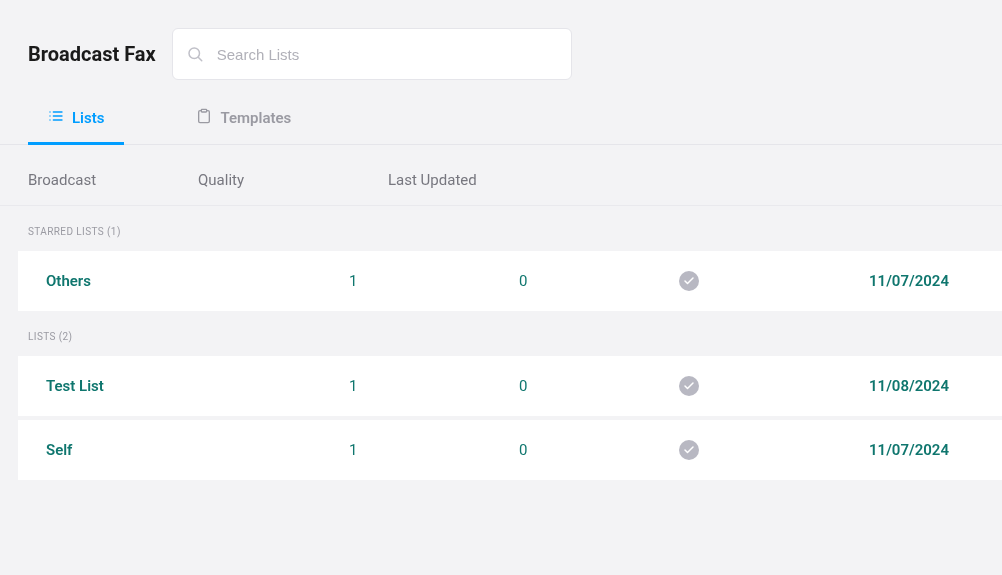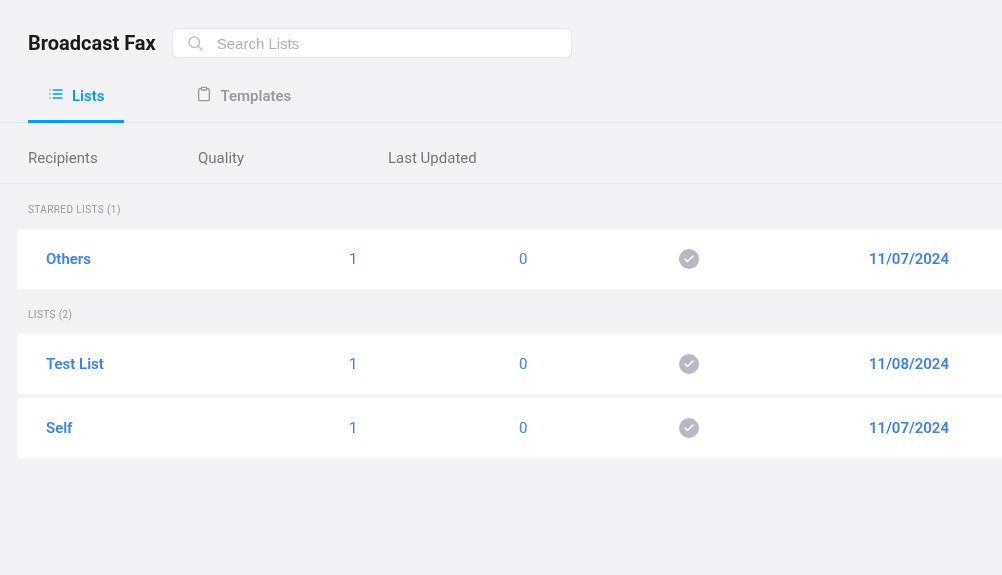--- a/index.html
+++ b/index.html
@@ -23,21 +23,21 @@
       font-size: 20px;
       font-weight: 700;
       color: #1a1a1a;
     }
     .search-wrap {
       position: relative;
       width: 400px;
     }
     .search-input {
       width: 100%;
-      height: 30px;
+      height: 52px;
       border: 1px solid #e5e5ea;
       border-radius: 6px;
       background: #ffffff;
       padding: 0 14px 0 44px;
       font-size: 15px;
       color: #333;
       outline: none;
     }
     .search-input::placeholder { color: #b0b0b8; }
     .search-icon-wrap {
@@ -90,21 +90,21 @@
       color: #9a9aa2;
       text-transform: uppercase;
     }
     .row {
       display: flex;
       align-items: center;
       background: #ffffff;
       padding: 20px 28px;
       margin: 4px 0 0 18px;
       font-size: 15px;
-      color: #3b82f6;
+      color: #0f766e;
       font-weight: 600;
       cursor: pointer;
     }
     .row .cell-name { flex: 0 0 303px; padding-left: 0; }
     .row .cell-recip { flex: 0 0 170px; font-weight: 400; }
     .row .cell-opted { flex: 0 0 160px; font-weight: 400; }
     .row .cell-quality { flex: 0 0 190px; display:flex; align-items:center; }
     .row .cell-updated { flex: 1; font-weight: 600; }
     .quality-dot {
       width: 20px;
@@ -153,21 +153,21 @@
         <svg width="16" height="16" viewBox="0 0 24 24" fill="none" stroke="#9a9aa2" stroke-width="2" stroke-linecap="round" stroke-linejoin="round">
             <path d="M16 4h2a2 2 0 0 1 2 2v14a2 2 0 0 1-2 2H6a2 2 0 0 1-2-2V6a2 2 0 0 1 2-2h2"></path>
             <rect x="8" y="2" width="8" height="4" rx="1" ry="1"></rect>
           </svg>
       </span>
       <span>Templates</span>
     </div>
   </div>
 
   <div class="col-headers">
-    <div class="col-recip">Recipients</div>
+    <div class="col-recip">Broadcast</div>
     <div class="col-quality">Quality</div>
     <div class="col-updated">Last Updated</div>
   </div>
 
   <div class="section-label">STARRED LISTS (1)</div>
 
   <div class="row">
     <div class="cell-name">Others</div>
     <div class="cell-recip">1</div>
     <div class="cell-opted">0</div>

